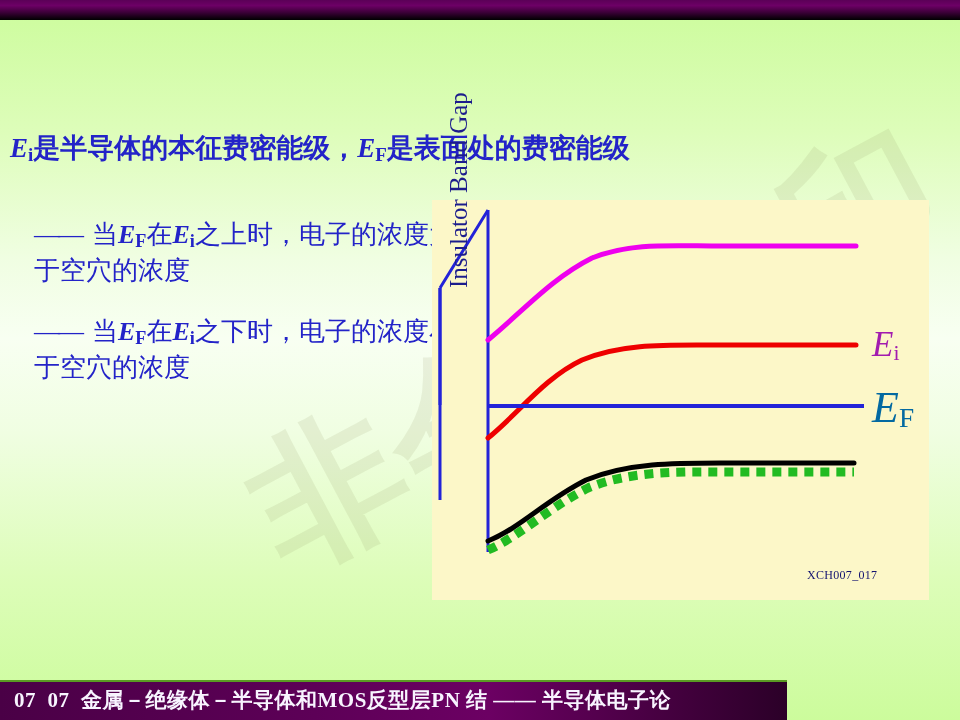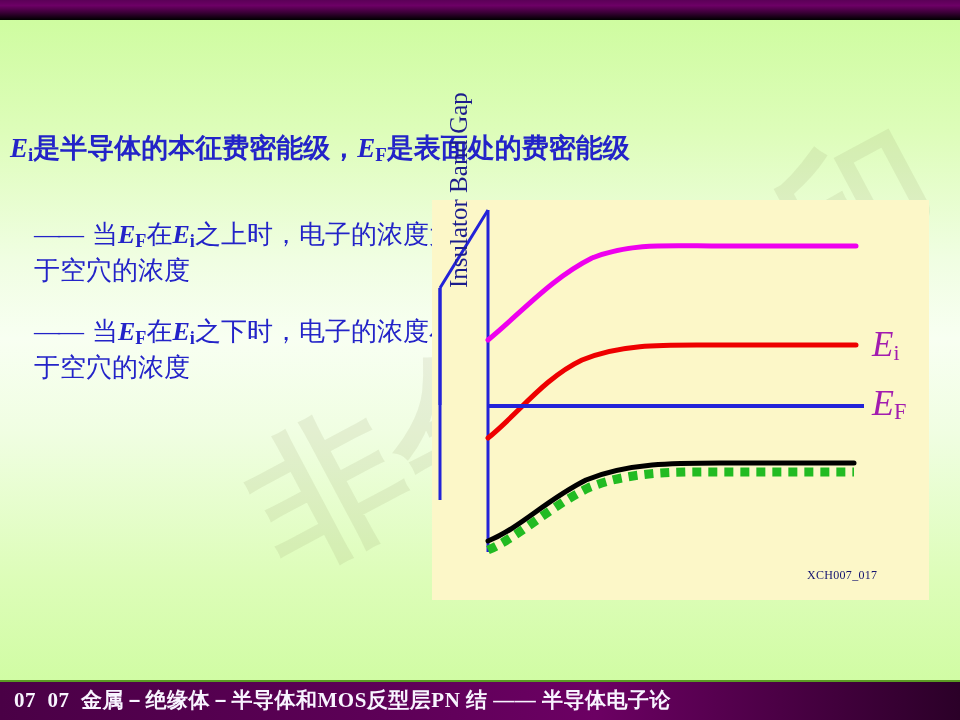--- a/index.html
+++ b/index.html
@@ -121,22 +121,22 @@
     left: 440px;
     top: 125px;
     font-size: 35px;
     color: #a21caf;
     font-style: italic;
   }
   #label-ef {
     position: absolute;
     left: 440px;
     top: 182px;
-    font-size: 36px;
-    color: #a21caf;
+    font-size: 44px;
+    color: #0369a1;
     font-style: italic;
   }
   .elbl-sub {
     font-size: 0.62em;
     font-style: normal;
     vertical-align: -0.18em;
   }
   #fig-code {
     position: absolute;
     left: 375px;
@@ -158,21 +158,21 @@
     white-space: nowrap;
     pointer-events: none;
     font-family: "DejaVu Sans", sans-serif;
   }
 
   
   #footer-bar {
     position: absolute;
     left: 0;
     bottom: 0;
-    width: 960px;
+    width: 787px;
     height: 38px;
     background: linear-gradient(to right, #4a0046 0%, #5d0057 40%, #6c0063 62%, #2b0028 100%);
     border-top: 2px solid #5a9a23;
   }
   #footer-text {
     position: absolute;
     left: 14px;
     top: 4px;
     font-size: 21px;
     font-weight: bold;

